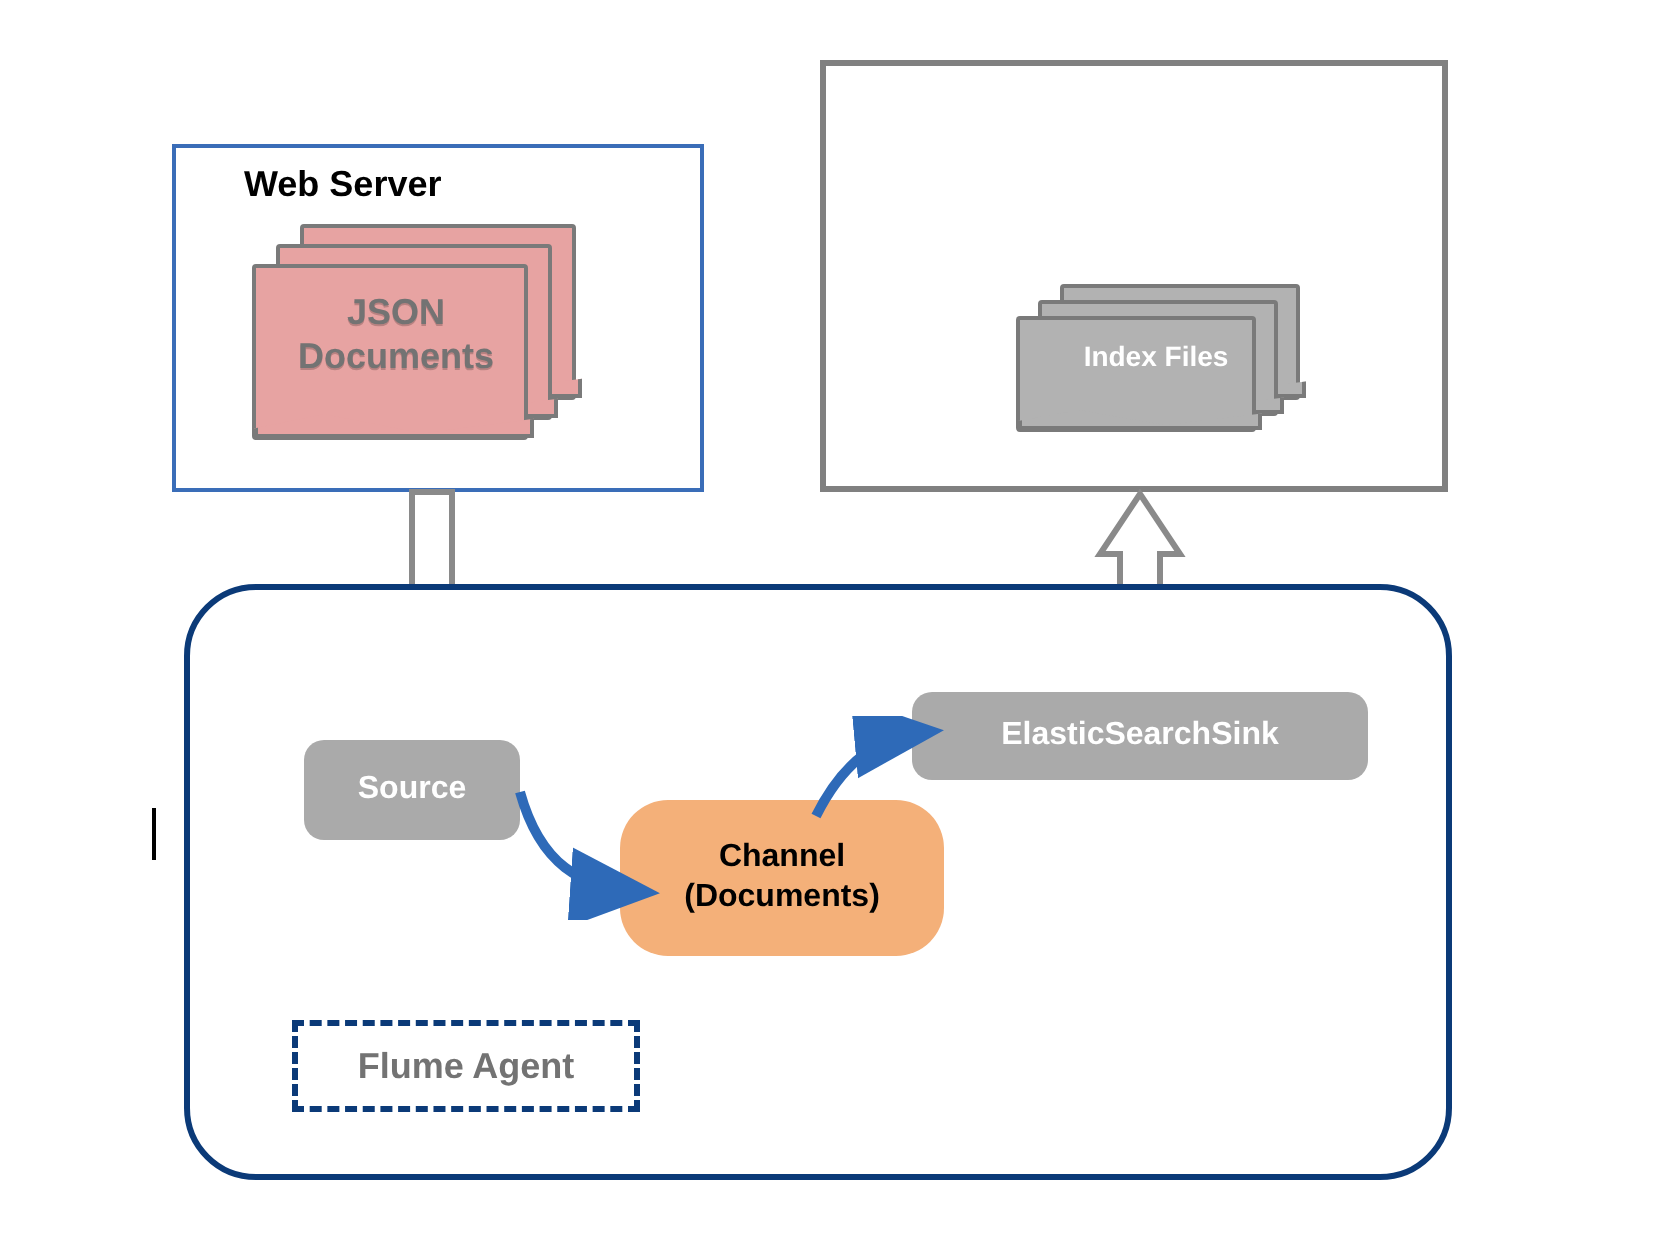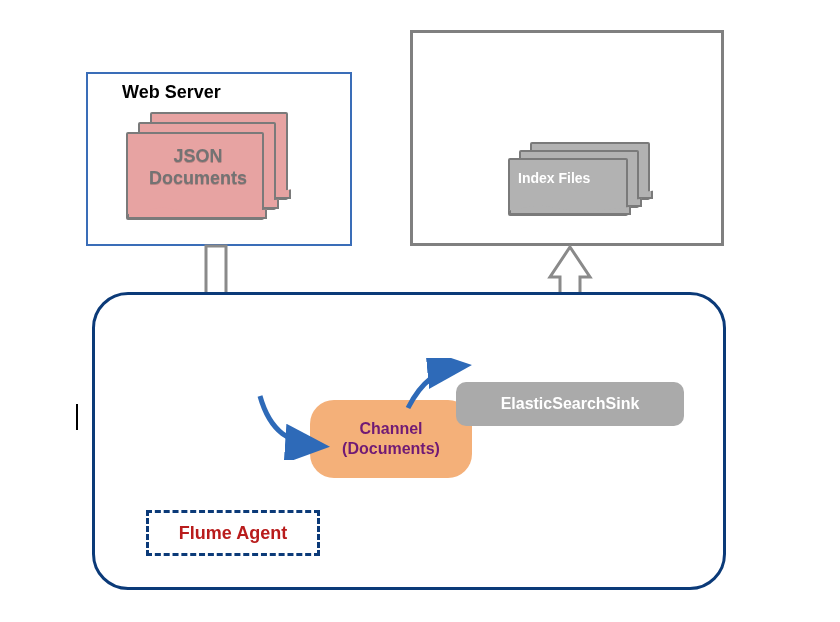--- a/index.html
+++ b/index.html
@@ -28,36 +28,36 @@
   .es-logo-mark .bot { position:absolute; left:4px; top:24px; width:28px; height:10px; background:#2a2a5a; border-radius: 2px 2px 10px 10px; }
   .es-logo-text { font-size: 20px; color:#222; letter-spacing:0.5px; font-weight:500; }
 
   
   .index-stack { position: absolute; left: 508px; top: 142px; width: 150px; height: 82px; }
   .idoc { position: absolute; width: 120px; height: 58px; background: #b2b2b2; border: 2px solid #7a7a7a; border-radius:2px; }
   .idoc::after { content:""; position:absolute; left:-1px; bottom:-1px; width:122px; height:10px; background:#b2b2b2; border-left:2px solid #7a7a7a; border-right:2px solid #7a7a7a; border-bottom:2px solid #7a7a7a; clip-path: polygon(0 55%, 25% 0%, 60% 75%, 100% 18%, 100% 100%, 0 100%); box-sizing:border-box; }
   .idoc1 { left: 22px; top: 0; }
   .idoc2 { left: 11px; top: 8px; }
   .idoc3 { left: 0; top: 16px; }
-  .index-label { position: absolute; left: 518px; top: 170px; width: 120px; text-align:left; font-size:14px; color:#fff; font-weight:bold; }
+  .index-label { position: absolute; left: 518px; top: 170px; width: 120px; text-align:center; font-size:14px; color:#fff; font-weight:bold; }
 
   
   .flume-box { position: absolute; left: 92px; top: 292px; width: 634px; height: 298px; border: 3px solid #0b3a78; border-radius: 36px; background:#fff; }
 
   
   .source-node { position: absolute; left: 152px; top: 370px; width: 108px; height: 50px; background:#aaaaaa; border-radius:10px; display:flex; align-items:center; justify-content:center; color:#fff; font-weight:bold; font-size:16px; }
 
   
-  .channel-node { position: absolute; left: 310px; top: 400px; width: 162px; height: 78px; background:#f4b079; border-radius:24px; display:flex; align-items:center; justify-content:center; color:#701a75; font-weight:bold; font-size:16px; text-align:center; line-height:1.25; padding:4px; }
+  .channel-node { position: absolute; left: 310px; top: 400px; width: 162px; height: 78px; background:#f4b079; border-radius:24px; display:flex; align-items:center; justify-content:center; color:#000000; font-weight:bold; font-size:16px; text-align:center; line-height:1.25; padding:4px; }
 
   
-  .sink-node { position: absolute; left: 456px; top: 346px; width: 228px; height: 44px; background:#aaaaaa; border-radius:10px; display:flex; align-items:center; justify-content:center; color:#fff; font-weight:bold; font-size:16px;margin-top:36px; }
+  .sink-node { position: absolute; left: 456px; top: 346px; width: 228px; height: 44px; background:#aaaaaa; border-radius:10px; display:flex; align-items:center; justify-content:center; color:#fff; font-weight:bold; font-size:16px; }
 
   
-  .flume-label-box { position: absolute; left: 146px; top: 510px; width: 174px; height: 46px; border: 3px dashed #0b3a78; display:flex; align-items:center; justify-content:center; font-weight:bold; font-size:18px; color:#b91c1c; }
+  .flume-label-box { position: absolute; left: 146px; top: 510px; width: 174px; height: 46px; border: 3px dashed #0b3a78; display:flex; align-items:center; justify-content:center; font-weight:bold; font-size:18px; color:#737373; }
 
   
   .arrow-svg { position:absolute; overflow:visible; }
 
   
   .curve { position:absolute; }
 
   .cursor-bar { position:absolute; left:76px; top:404px; width:2px; height:26px; background:#000; }
 </style>
 </head>
@@ -87,20 +87,23 @@
 
   <svg class="arrow-svg" style="left:194px; top:242px;" width="44" height="134">
     <polygon points="12,4 32,4 32,100 42,100 22,130 2,100 12,100" fill="#ffffff" stroke="#8a8a8a" stroke-width="3"></polygon>
   </svg>
   <svg class="arrow-svg" style="left:548px; top:244px;" width="44" height="108">
     <polygon points="22,3 42,33 32,33 32,104 12,104 12,33 2,33" fill="#ffffff" stroke="#8a8a8a" stroke-width="3"></polygon>
   </svg>
 
   <div class="flume-box"></div>
 
+  <div class="source-node">
+    <span>Source</span>
+  </div>
   <div class="channel-node">
     <span>
       <span>Channel</span><br>
       <span>(Documents)</span>
     </span>
   </div>
   <div class="sink-node">
     <span>ElasticSearchSink</span>
   </div>
 

